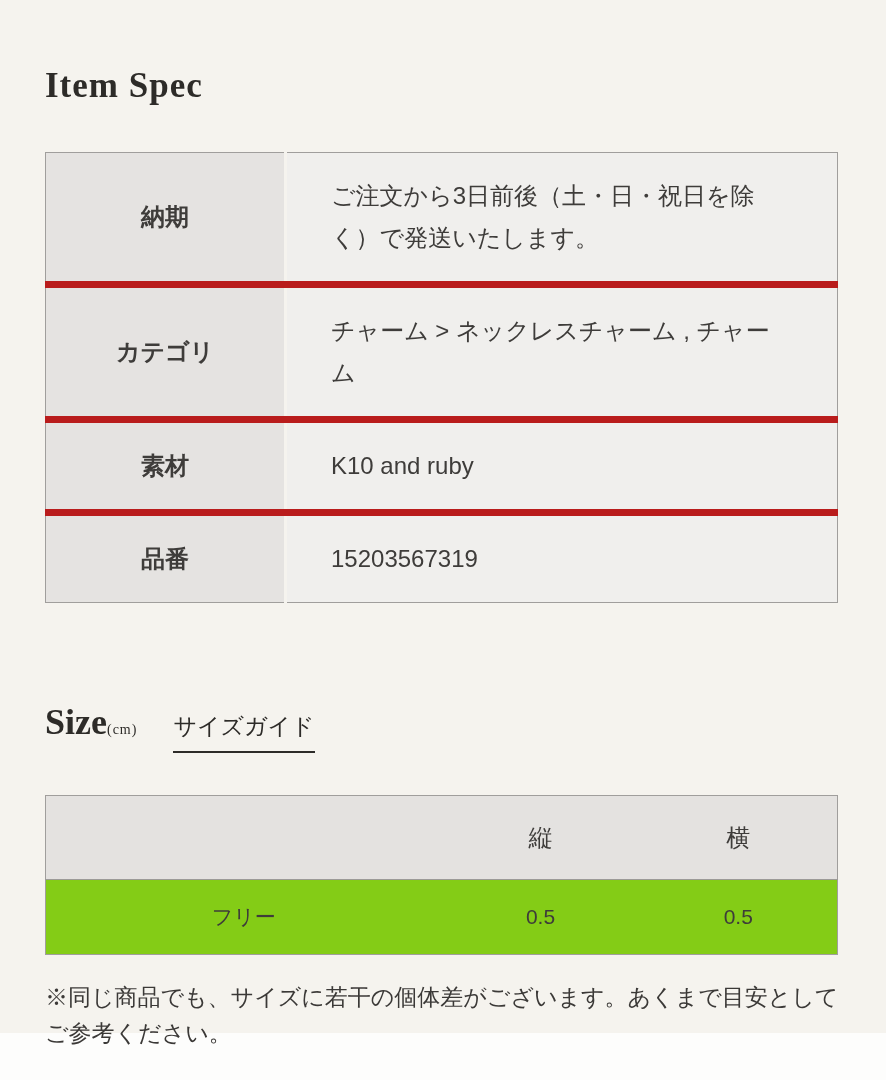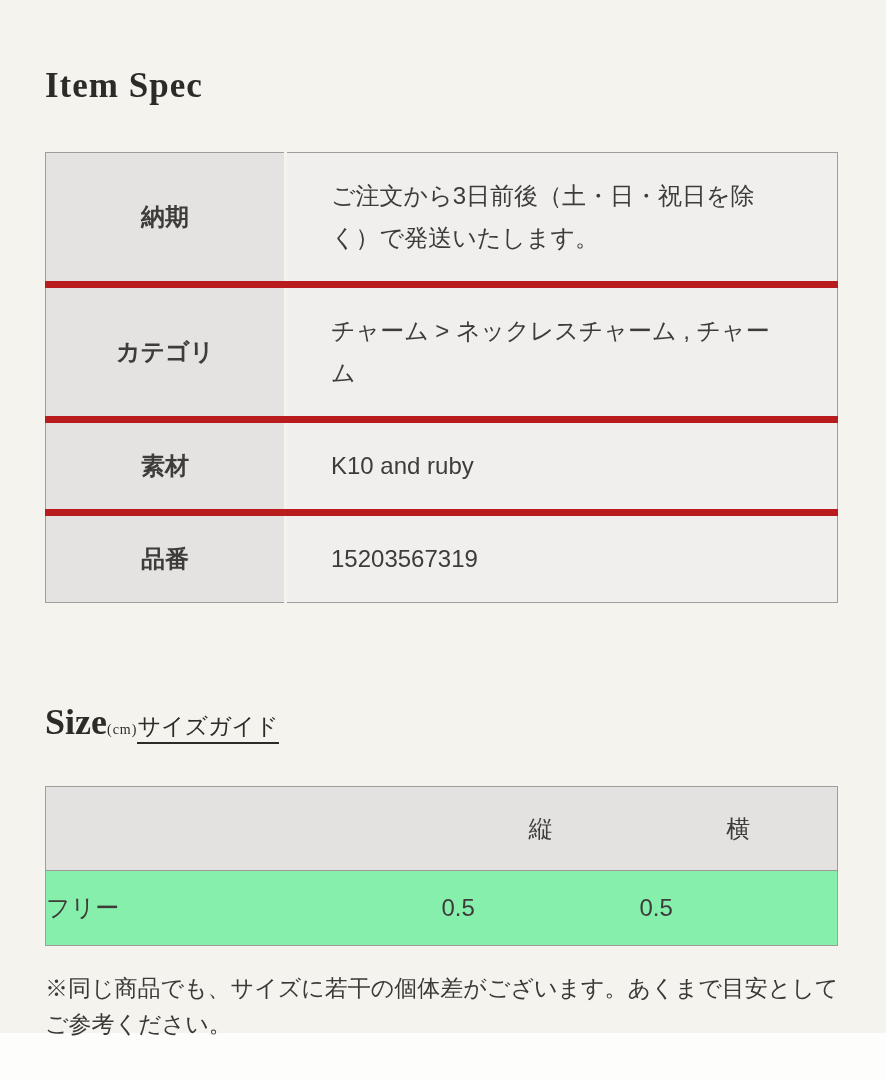--- a/index.html
+++ b/index.html
@@ -69,47 +69,50 @@
     font-weight: 700;
     font-size: 36px;
     color: #2d2b28;
   }
   .size-title .unit {
     font-size: 14px;
     font-weight: 400;
     letter-spacing: 1px;
   }
   .size-guide {
+    margin-left: 36px;
     font-size: 23px;
     color: #2d2b28;
     text-decoration: none;
     border-bottom: 2px solid #2d2b28;
+    padding-bottom: 9px;
     cursor: pointer;
   }
   
   .size-table {
     width: 793px;
     margin-top: 42px;
     border: 1px solid #a09e9c;
   }
   .size-table th {
     background: #e4e2e0;
     height: 84px;
     font-weight: 400;
     font-size: 24px;
     color: #3e3c3a;
     text-align: center;
     vertical-align: middle;
     border-bottom: 1px solid #9c9a98;
   }
   .size-table td {
-    background: #86efac;
+    background: #84cc16;
     height: 75px;
-    font-size: 24px;
+    font-size: 21px;
     color: #3e3c3a;
+    text-align: center;
     vertical-align: middle;
   }
   .size-table .c1 { width: 50%; }
   .size-table .c2 { width: 25%; }
   .size-table .c3 { width: 25%; }
   
   .size-note {
     margin-top: 26px;
     width: 796px;
     font-size: 23px;

